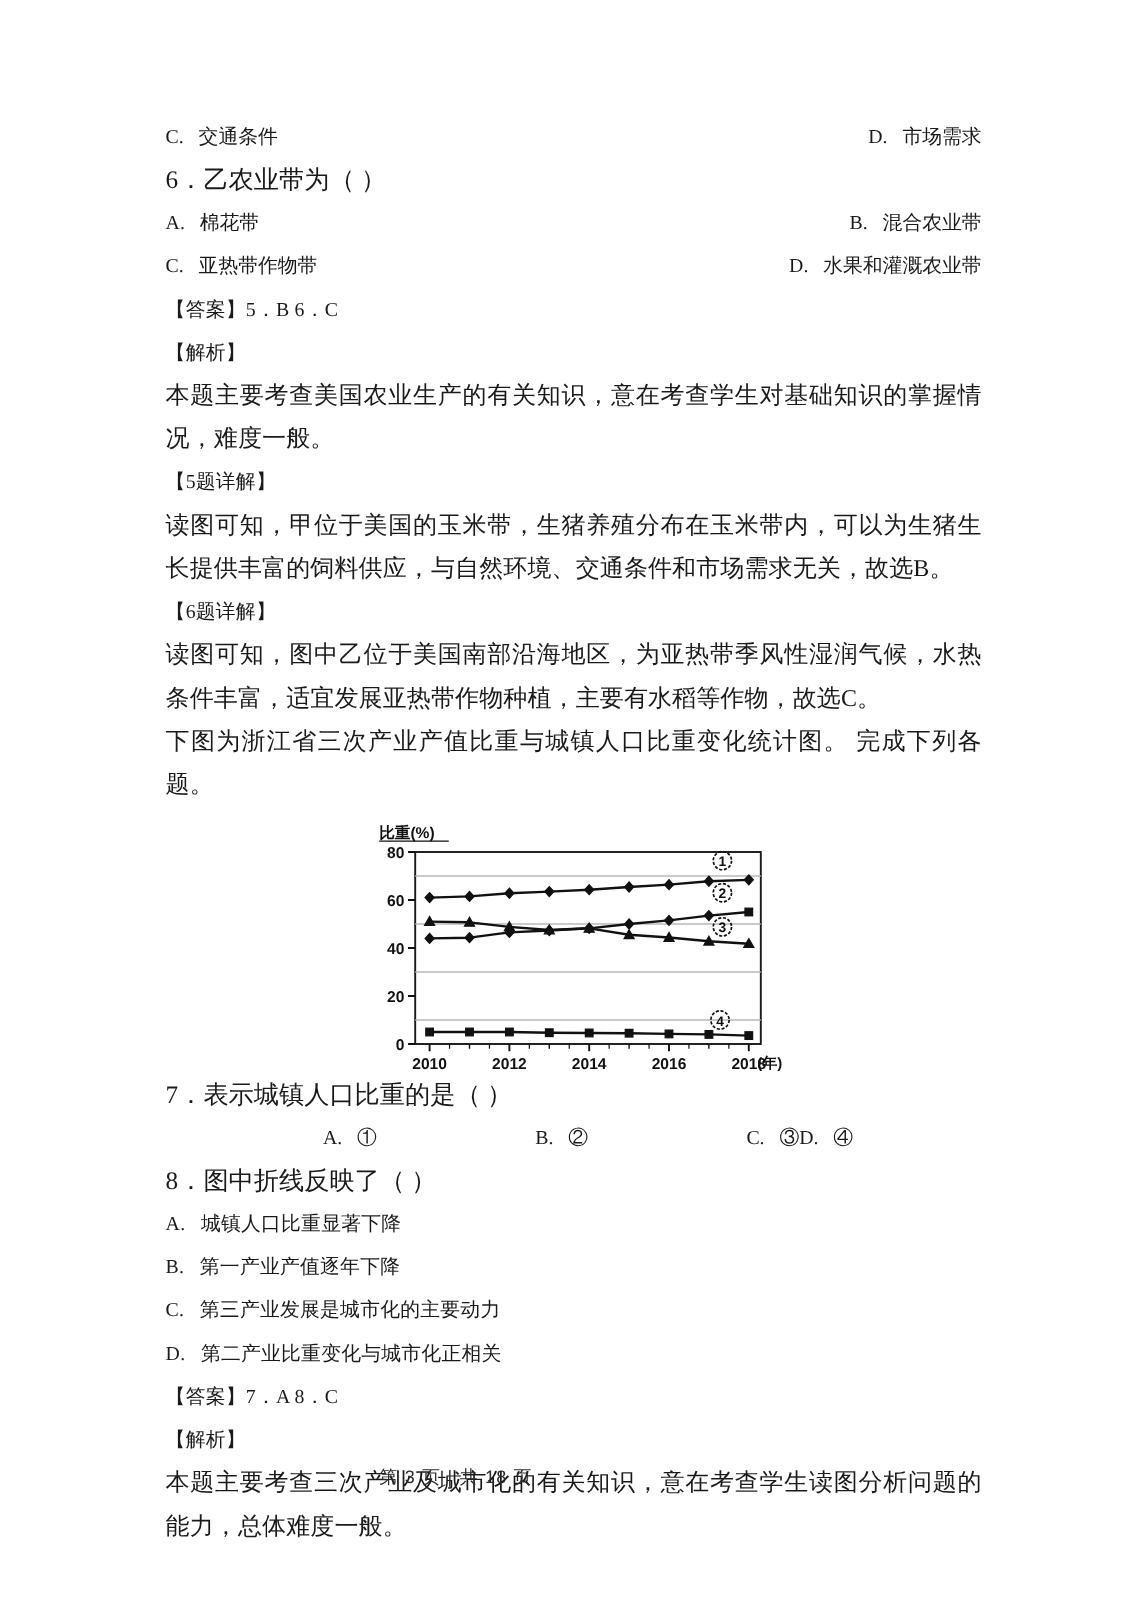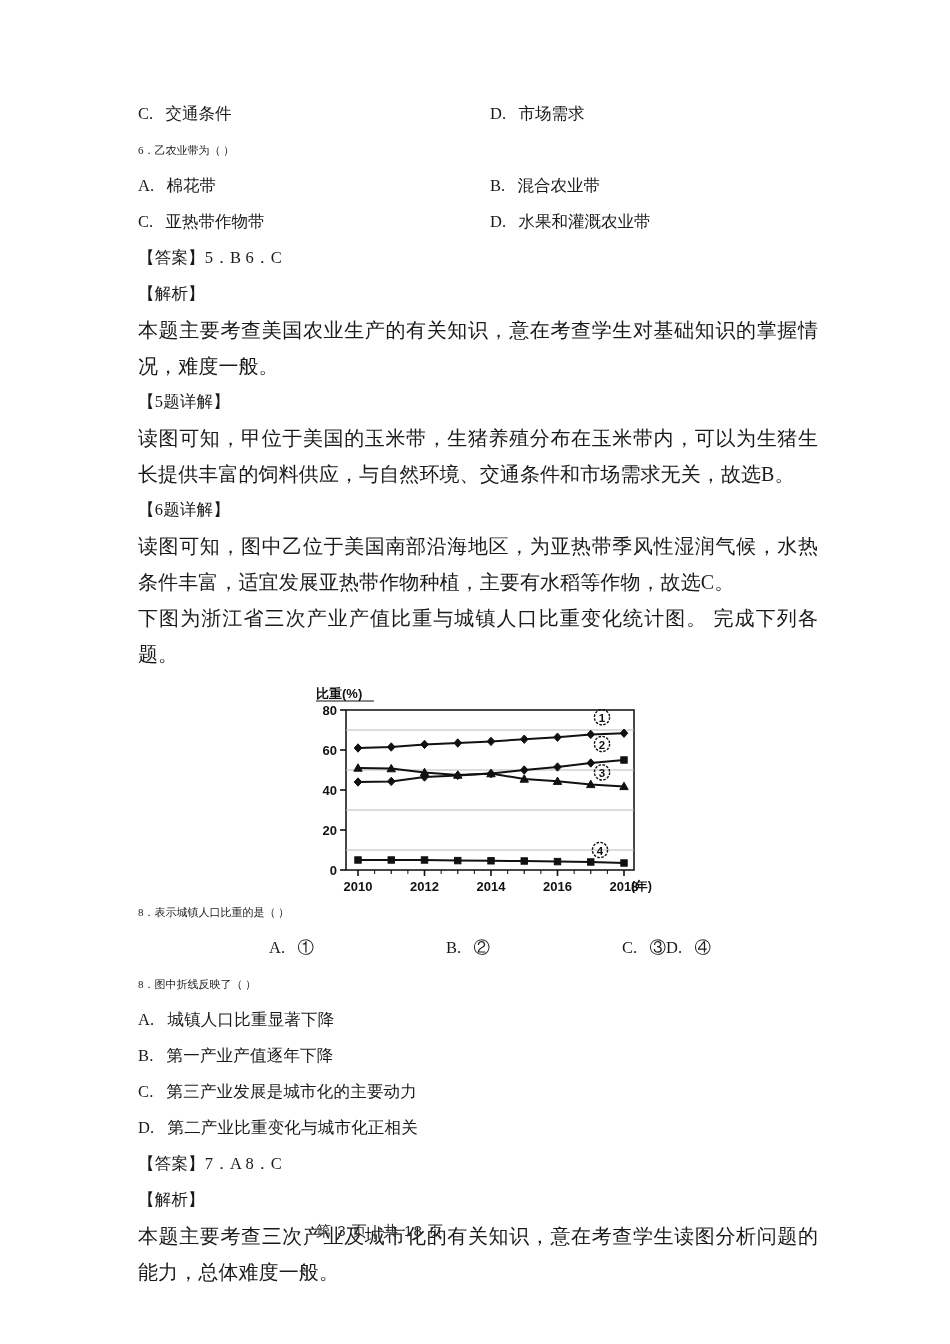--- a/index.html
+++ b/index.html
@@ -46,34 +46,34 @@
   }
 
   
   .optrow {
     display: flex;
     font-size: 16.5px;
     line-height: 36px;
     white-space: nowrap;
   }
   .optrow .col-a { width: 352px; flex: 0 0 352px; }
-  .optrow .col-b { flex: 1 1 auto; }
+  .optrow .col-b { flex: 1 1 auto; text-align: right; }
 
   
   .optrow4 {
     display: flex;
     font-size: 16.5px;
     line-height: 36px;
     white-space: nowrap;
   }
   .optrow4 .c { flex: 0 0 176px; text-align: right; }
   .optrow4 .c:last-child { flex: 0 0 auto; }
   .opt-letter { font-family: "Liberation Serif","DejaVu Serif",serif; }
 
-  .qline { font-size: 11px; line-height: 36px; white-space: nowrap; }
+  .qline { font-size: 21px; line-height: 36px; white-space: nowrap; }
 
   
   .figure-wrap {
     height: 222px;
     position: relative;
   }
   .chart {
     position: absolute;
     left: 168px;
     top: 13px;
@@ -267,21 +267,21 @@
                 <circle cx="294" cy="165" r="7.6" fill="none" stroke="#111" stroke-width="1.4" stroke-dasharray="2.6 1.4"></circle>
                 <text x="294" y="169.6" text-anchor="middle" font-family="'Liberation Sans','DejaVu Sans',sans-serif" font-size="11.5" font-weight="bold" fill="#111">4</text>
               </g>
             </g>
 
           <text id="chart-xunit" x="325" y="205" font-family="'Liberation Sans','DejaVu Sans',sans-serif" font-size="12.5" font-weight="bold" fill="#111">(年)</text>
         </svg>
       </div>
     </div>
 
-    <div class="qline">8．表示城镇人口比重的是（    ）</div>
+    <div class="qline">7．表示城镇人口比重的是（    ）</div>
     <div class="optrow4">
       <div class="c">
         <span class="opt-letter">A.</span>
         &nbsp;&nbsp;<span>①</span>
       </div>
       <div class="c">
         <span class="opt-letter">B.</span>
         &nbsp;&nbsp;<span>②</span>
       </div>
       <div class="c">

